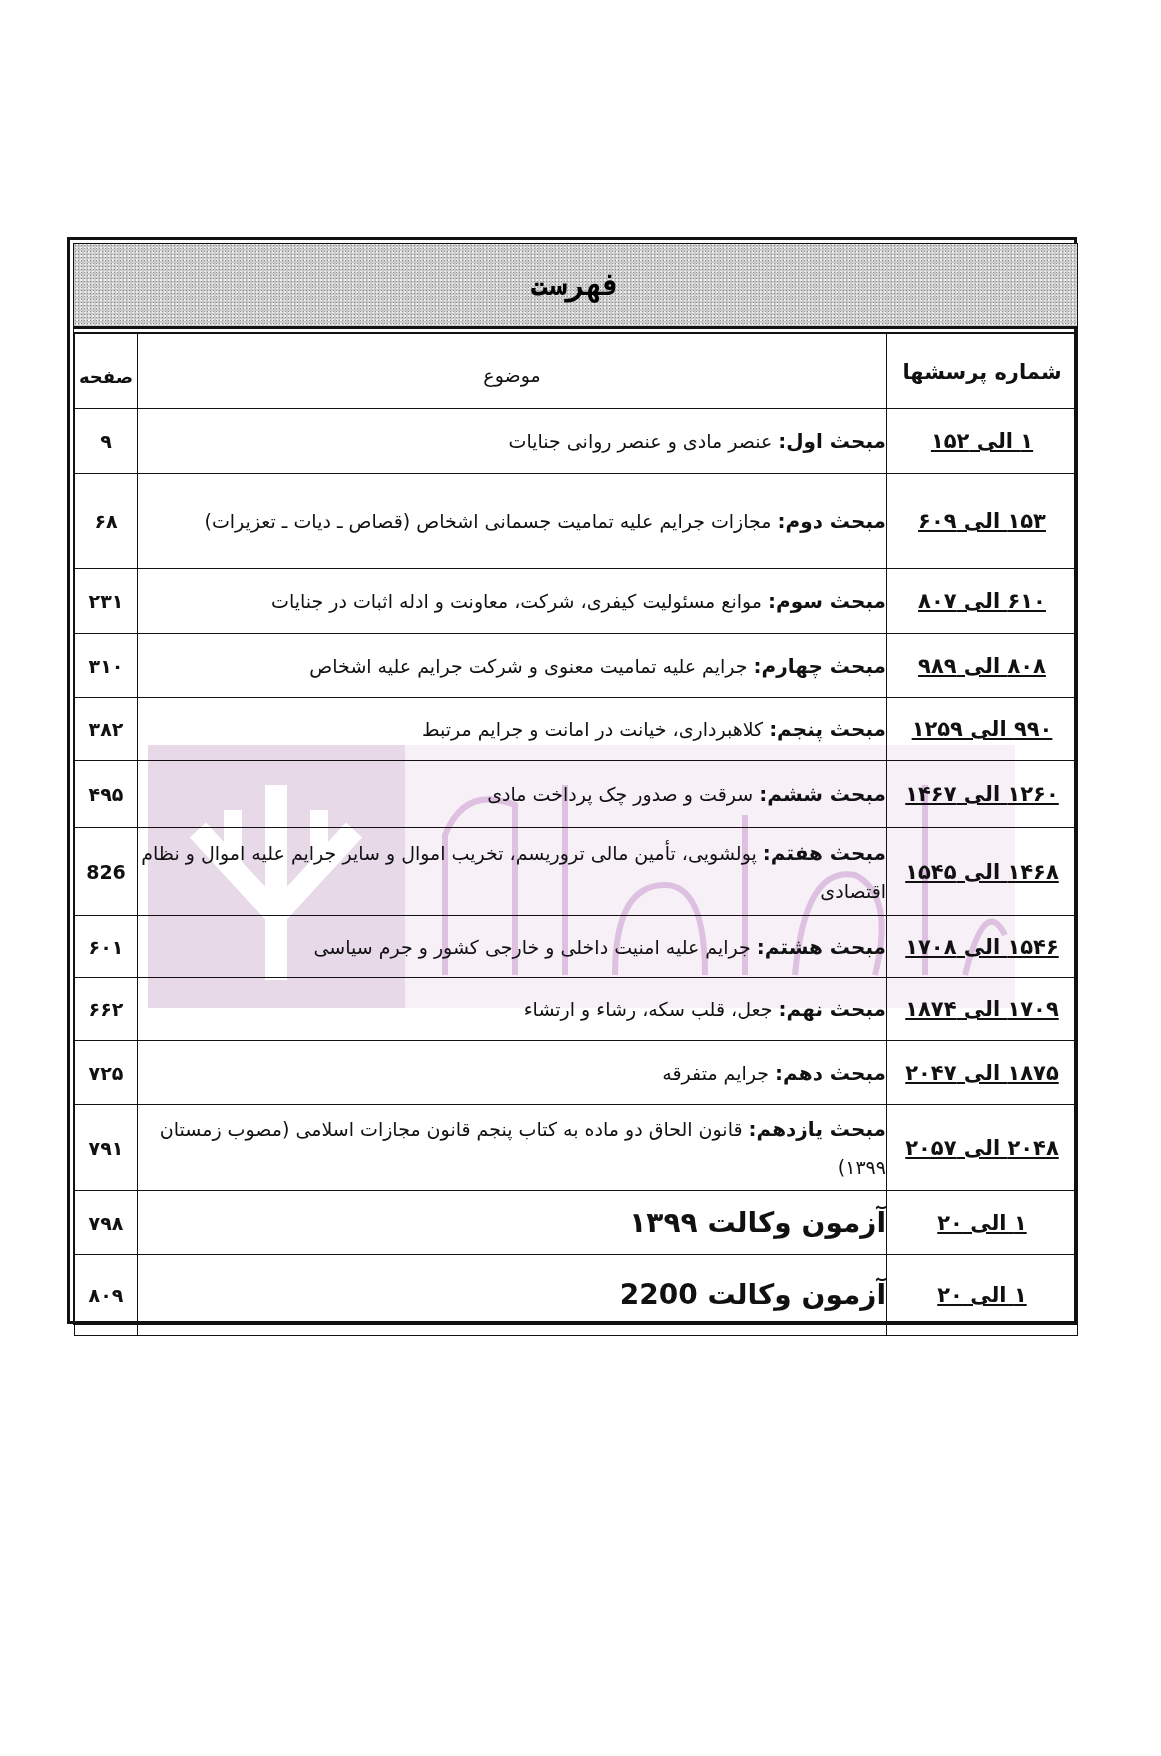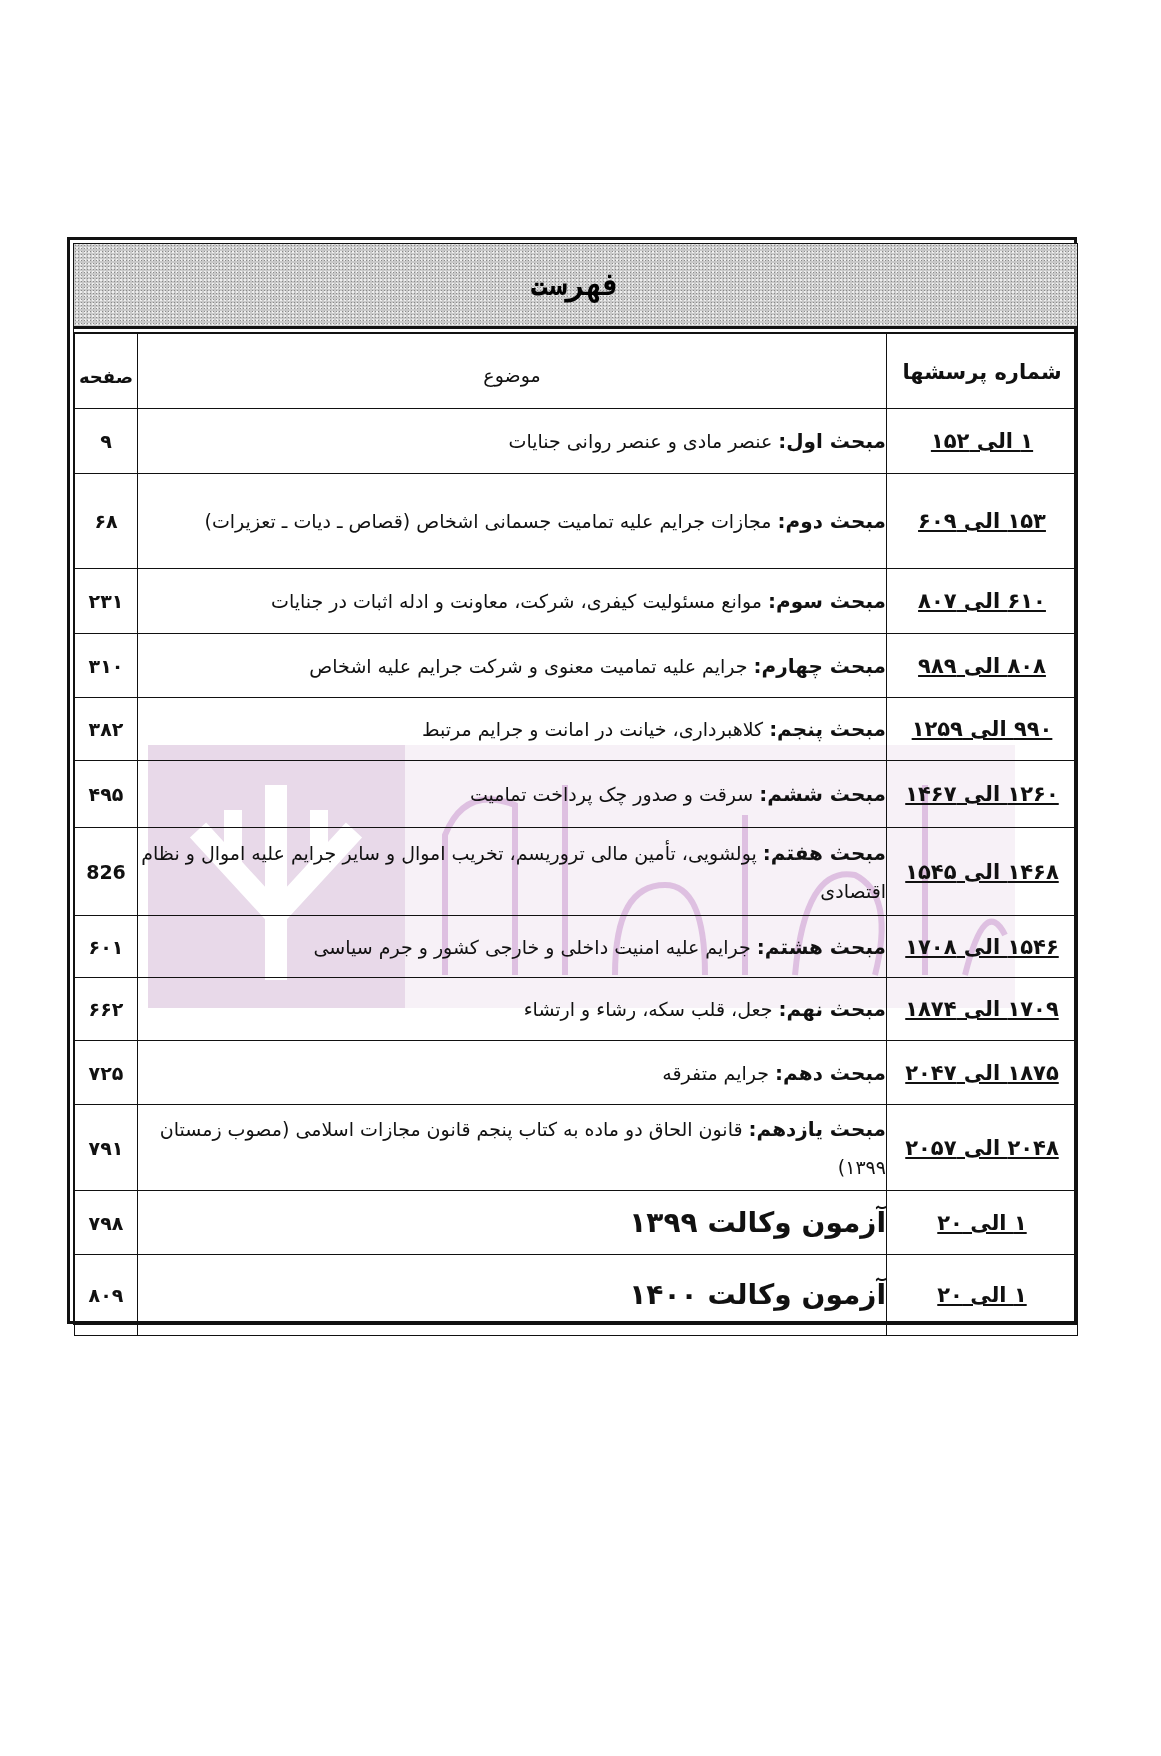--- a/index.html
+++ b/index.html
@@ -126,21 +126,21 @@
         <td class="topic"><b>مبحث چهارم:</b><span> جرایم علیه تمامیت معنوی و شرکت جرایم علیه اشخاص</span></td>
         <td class="page">۳۱۰</td>
       </tr>
       <tr style="height: 63px;">
         <td class="range">۹۹۰ الی ۱۲۵۹</td>
         <td class="topic"><b>مبحث پنجم:</b><span> کلاهبرداری، خیانت در امانت و جرایم مرتبط</span></td>
         <td class="page">۳۸۲</td>
       </tr>
       <tr style="height: 67px;">
         <td class="range">۱۲۶۰ الی ۱۴۶۷</td>
-        <td class="topic"><b>مبحث ششم:</b><span> سرقت و صدور چک پرداخت تمامیت</span></td>
+        <td class="topic"><b>مبحث ششم:</b><span> سرقت و صدور چک پرداخت مادی</span></td>
         <td class="page">۴۹۵</td>
       </tr>
       <tr style="height: 88px;">
         <td class="range">۱۴۶۸ الی ۱۵۴۵</td>
         <td class="topic"><b>مبحث هفتم:</b><span> پولشویی، تأمین مالی تروریسم، تخریب اموال و سایر جرایم علیه اموال و نظام اقتصادی</span></td>
         <td class="page">826</td>
       </tr>
       <tr style="height: 62px;">
         <td class="range">۱۵۴۶ الی ۱۷۰۸</td>
         <td class="topic"><b>مبحث هشتم:</b><span> جرایم علیه امنیت داخلی و خارجی کشور و جرم سیاسی</span></td>
@@ -161,17 +161,17 @@
         <td class="topic"><b>مبحث یازدهم:</b><span> قانون الحاق دو ماده به کتاب پنجم قانون مجازات اسلامی (مصوب زمستان ۱۳۹۹)</span></td>
         <td class="page">۷۹۱</td>
       </tr>
       <tr style="height: 64px;">
         <td class="range">۱ الی ۲۰</td>
         <td class="topic exam"><span>آزمون وکالت ۱۳۹۹</span></td>
         <td class="page">۷۹۸</td>
       </tr>
       <tr style="height: 81px;">
         <td class="range">۱ الی ۲۰</td>
-        <td class="topic exam"><span>آزمون وکالت ۱۴۰۰</span></td>
+        <td class="topic exam"><span>آزمون وکالت 2200</span></td>
         <td class="page">۸۰۹</td>
       </tr>
     </tbody>
 </table>
 
 </body></html>

